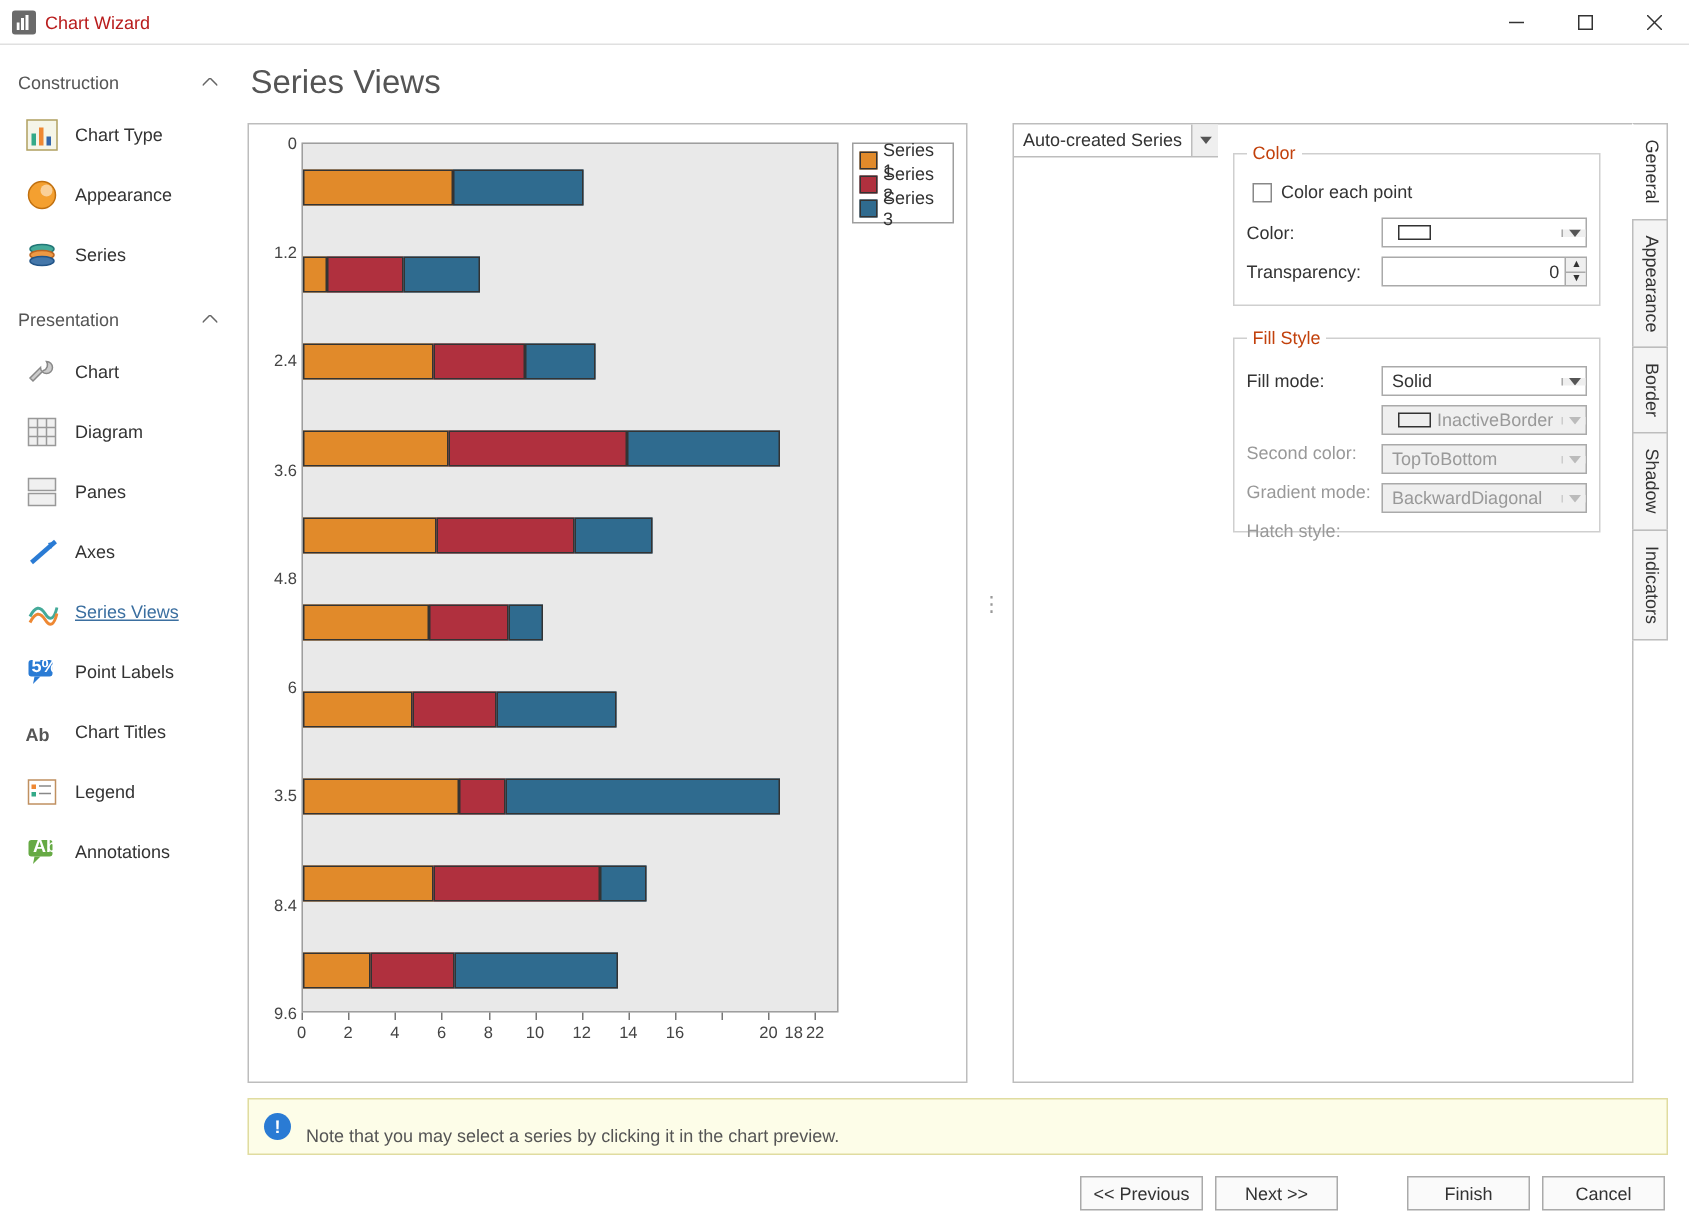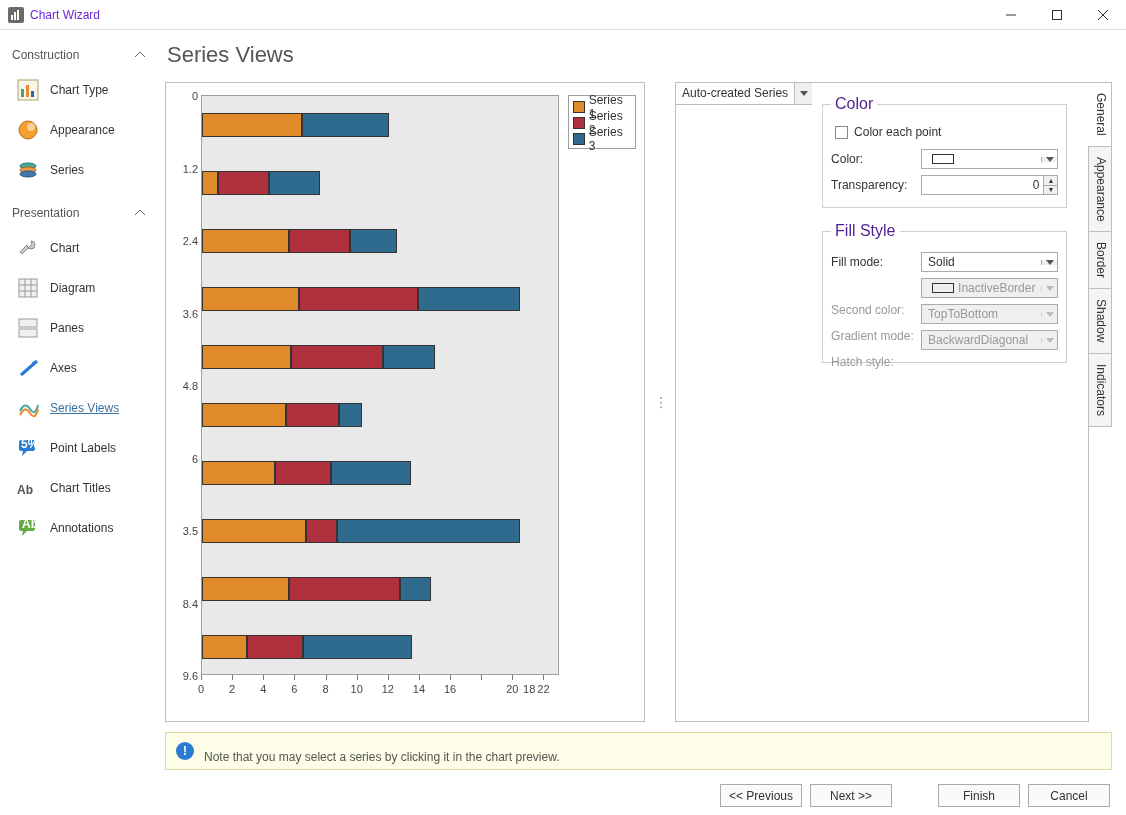--- a/index.html
+++ b/index.html
@@ -2,21 +2,21 @@
 <html><head>
 <meta charset="utf-8">
 <style>
 * { box-sizing: border-box; margin: 0; padding: 0; font-family: "Segoe UI", Tahoma, sans-serif; font-size: 12px; }
 body { background: #fff; width: 1126px; height: 815px; overflow: hidden; color: #333; }
 
 
 .titlebar { height: 30px; display: flex; align-items: center; padding: 0 0 0 8px; border-bottom: 1px solid #e0e0e0; }
 .titlebar .app-icon { width: 16px; height: 16px; background: #6a6a6a; border-radius: 2px; display: flex; align-items: center; justify-content: center; margin-right: 6px; }
 .titlebar .app-icon svg { width: 10px; height: 10px; }
-.titlebar .title { flex: 1; font-size: 12px; color: #6d28d9; }
+.titlebar .title { flex: 1; font-size: 12px; color: #b91c1c; }
 .titlebar .win-buttons { display: flex; }
 .titlebar .win-btn { width: 46px; height: 30px; display: flex; align-items: center; justify-content: center; }
 
 
 .main-layout { display: flex; height: calc(815px - 30px); }
 .sidebar { width: 155px; padding: 12px 8px 8px 12px; border-right: 0; }
 .sidebar .group-header { display: flex; align-items: center; justify-content: space-between; font-size: 14px; color: #555; margin: 6px 0 8px 0; }
 .sidebar .group-header .chev { width: 14px; height: 14px; display:flex; align-items:center; justify-content:center; }
 .sidebar .item { display: flex; align-items: center; height: 40px; cursor: pointer; gap: 10px; padding-left: 4px;}
 .sidebar .item.active .label { text-decoration: underline; color: #3b6fa0; }
@@ -42,21 +42,21 @@
 .divider-handle { width: 10px; display:flex; align-items:center; justify-content:center; color:#999; font-size:14px; letter-spacing: -2px;}
 
 
 .options-wrap { flex: 1; display: flex; }
 .options-panel { flex: 1; border: 1px solid #bdbdbd; display: flex; flex-direction: row; }
 .series-select { height: 22px; border-bottom: 1px solid #bdbdbd; display: flex; align-items: stretch; }
 .series-select .sel-label { flex: 1; padding: 3px 6px; font-size: 12px; }
 .series-select .sel-btn { width: 18px; border-left: 1px solid #bdbdbd; display:flex; align-items:center; justify-content:center; background:#efefef; }
 .options-body { padding: 12px 10px; }
 fieldset { border: 1px solid #cfcfcf; padding: 10px 8px 8px 8px; margin-bottom: 14px; }
-legend { font-size: 16px; color: #4c1d95; padding: 0 4px; }
+legend { font-size: 12px; color: #c2410c; padding: 0 4px; }
 .form-row { display: flex; align-items: center; height: 24px; margin-bottom: 2px; }
 .form-row .flabel { width: 90px; font-size: 12px; color: #333; }
 .form-row .flabel.disabled { color: #999; margin-top: 44px; }
 .form-row .fcontrol { flex: 1; }
 .form-row .fcontrol .text-input, .form-row .fcontrol .combo { width: 100%; height: 20px; border: 1px solid #aaa; display:flex; align-items:center; }
 .combo { display:flex; }
 .combo .combo-val { flex:1; padding: 0 6px; font-size: 12px; }
 .combo .combo-btn { width: 16px; border-left: 1px solid #aaa; background:#efefef; display:flex; align-items:center; justify-content:center; }
 .combo.disabled { background:#efefef; color:#999; border-color:#ccc; }
 .combo.disabled .combo-btn { border-color:#ccc; }
@@ -232,20 +232,32 @@
       <div class="icon-box">
           <svg width="22" height="22">
             <text x="0" y="17" font-size="15" font-weight="bold" fill="#555">Ab</text>
           </svg>
         </div>
       <span class="label">Chart Titles</span>
     </div>
     <div class="item">
       <div class="icon-box">
           <svg width="22" height="22">
+            <rect x="2" y="3" width="18" height="16" fill="#fff" stroke="#c09060"></rect>
+            <rect x="4" y="6" width="3" height="3" fill="#e83"></rect>
+            <line x1="9" y1="7" x2="17" y2="7" stroke="#888"></line>
+            <rect x="4" y="11" width="3" height="3" fill="#3a8"></rect>
+            <line x1="9" y1="12" x2="17" y2="12" stroke="#888"></line>
+          </svg>
+        </div>
+      <span class="label">Legend</span>
+    </div>
+    <div class="item">
+      <div class="icon-box">
+          <svg width="22" height="22">
             <rect x="2" y="3" width="16" height="11" rx="2" fill="#6a4"></rect>
             <polygon points="6,14 10,14 5,19" fill="#6a4"></polygon>
             <text x="5" y="11" fill="#fff" font-size="7" font-weight="bold">Ab</text>
           </svg>
         </div>
       <span class="label">Annotations</span>
     </div>
   </div>
 
   <div class="content">

